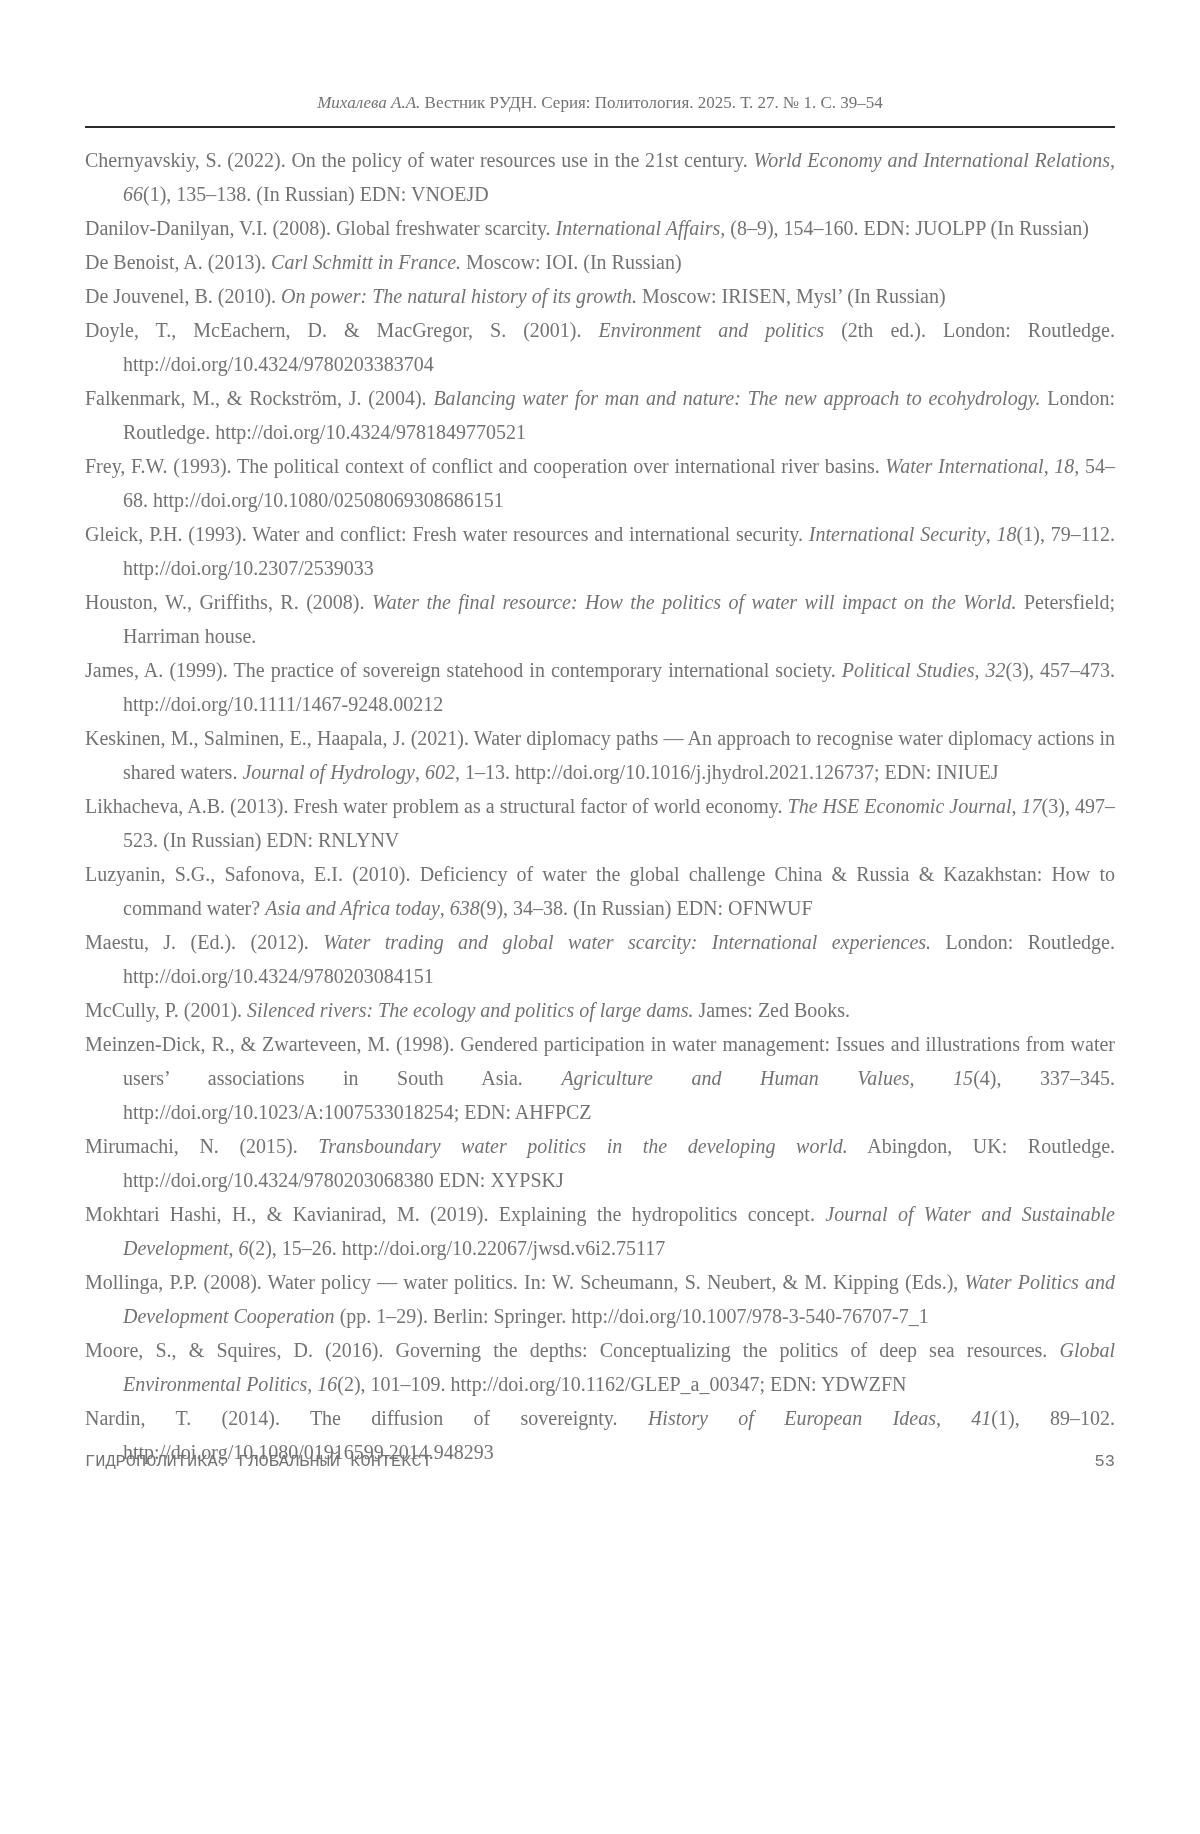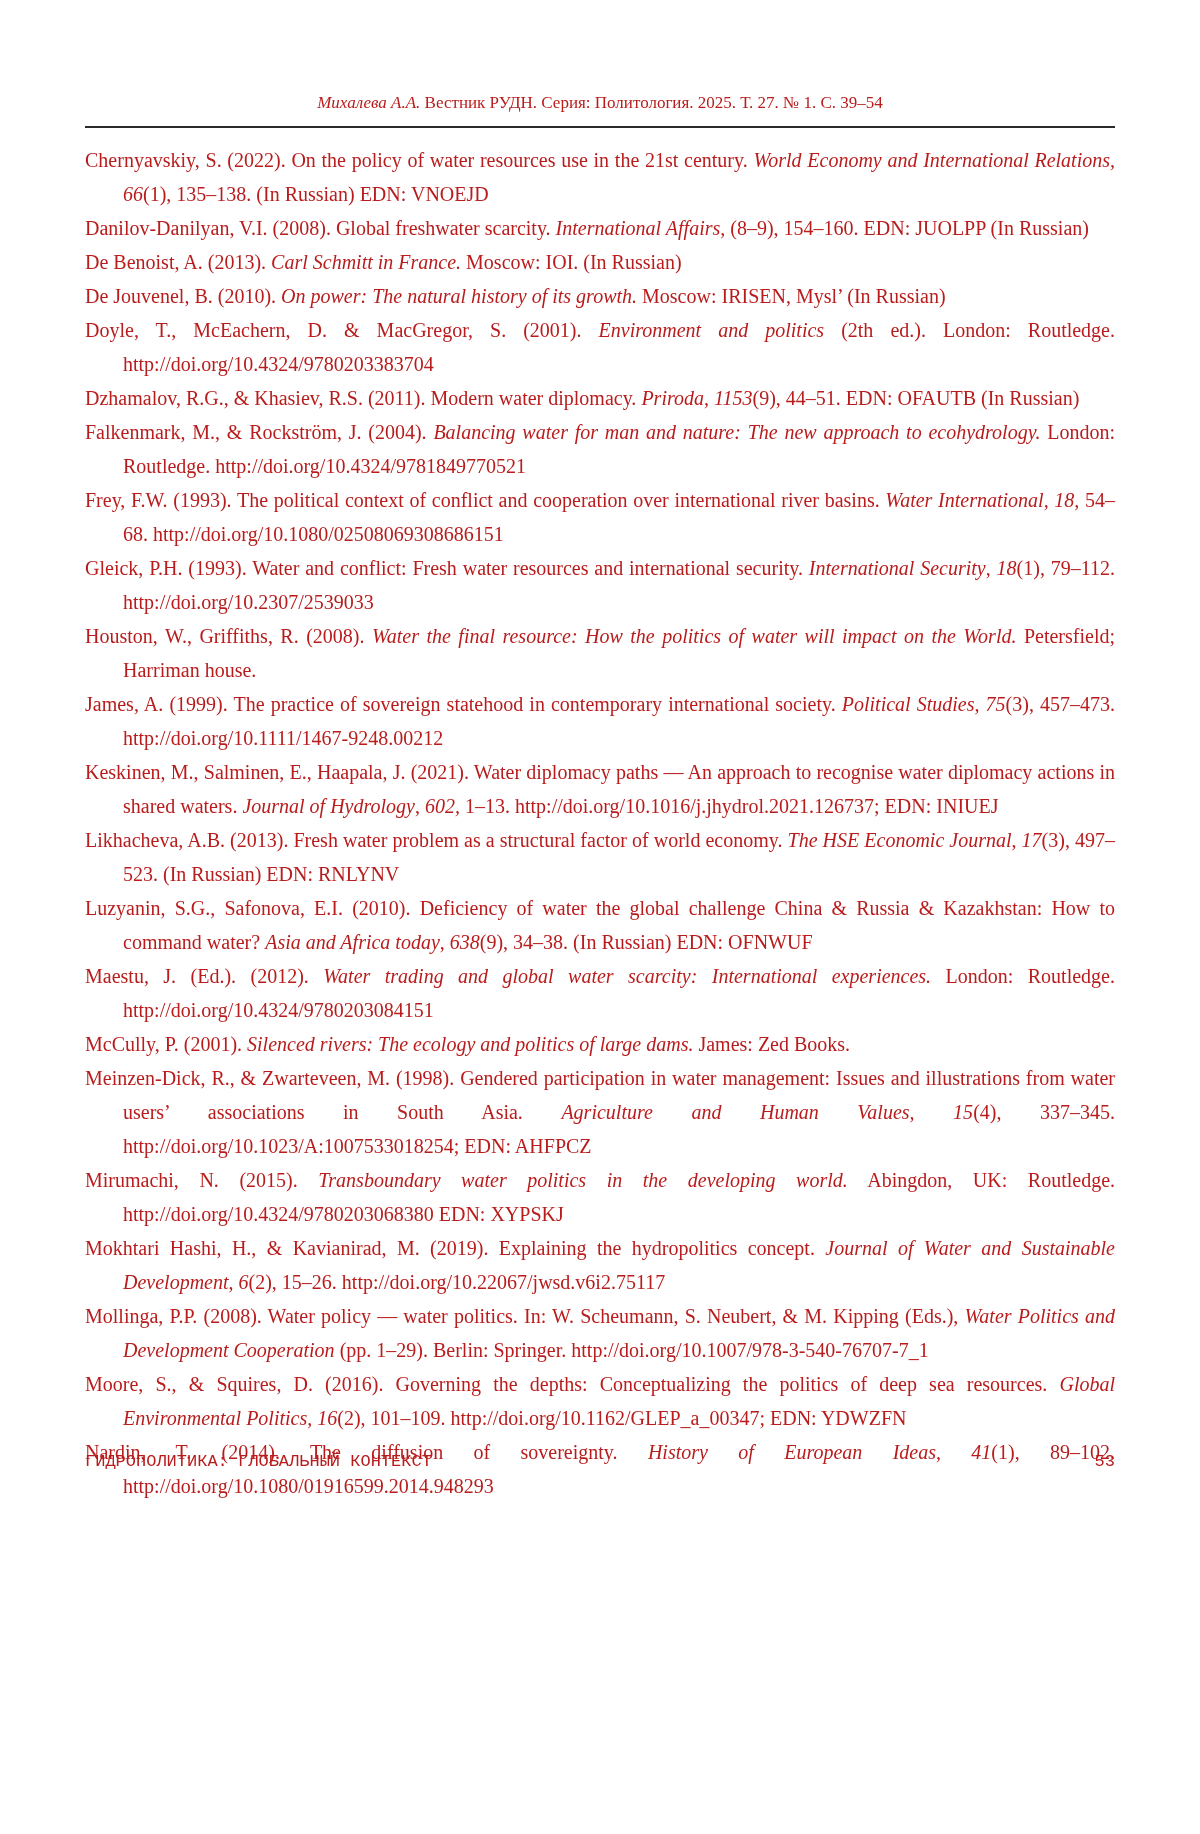--- a/index.html
+++ b/index.html
@@ -6,21 +6,21 @@
     margin: 0;
     padding: 0;
     background: #ffffff;
   }
   .page {
     position: relative;
     width: 1200px;
     height: 1834px;
     background: #ffffff;
     font-family: "Liberation Serif", serif;
-    color: #b91c1c;
+    color: #737373;
     overflow: hidden;
   }
   .content {
     position: absolute;
     left: 85px;
     top: 0;
     width: 1030px;
   }
   .header {
     margin-top: 92px;
@@ -62,26 +62,25 @@
   <div class="content">
     <div class="header">
       <span class="hdr-author">Михалева А.А.</span><span> Вестник РУДН. Серия: Политология. 2025. Т. 27. № 1. С. 39–54</span>
     </div>
     <div class="refs">
         <p class="ref"><span>Chernyavskiy, S. (2022). On the policy of water resources use in the 21st century. </span><span class="it">World Economy and International Relations, 66</span><span>(1), 135–138. (In Russian) EDN: VNOEJD</span></p>
         <p class="ref"><span>Danilov-Danilyan, V.I. (2008). Global freshwater scarcity. </span><span class="it">International Affairs,</span><span> (8–9), 154–160. EDN: JUOLPP (In Russian)</span></p>
         <p class="ref"><span>De Benoist, A. (2013). </span><span class="it">Carl Schmitt in France.</span><span> Moscow: IOI. (In Russian)</span></p>
         <p class="ref"><span>De Jouvenel, B. (2010). </span><span class="it">On power: The natural history of its growth.</span><span> Moscow: IRISEN, Mysl’ (In Russian)</span></p>
         <p class="ref"><span>Doyle, T., McEachern, D. &amp; MacGregor, S. (2001). </span><span class="it">Environment and politics</span><span> (2th ed.). London: Routledge. http://doi.org/10.4324/9780203383704</span></p>
-        <p class="ref"><span>Dzhamalov, R.G., &amp; Khasiev, R.S. (2011). Modern water diplomacy. </span><span class="it">Priroda, 1153</span><span>(9), 44–51. EDN: OFAUTB (In Russian)</span></p>
         <p class="ref"><span>Falkenmark, M., &amp; Rockström, J. (2004). </span><span class="it">Balancing water for man and nature: The new approach to ecohydrology.</span><span> London: Routledge. http://doi.org/10.4324/9781849770521</span></p>
         <p class="ref"><span>Frey, F.W. (1993). The political context of conflict and cooperation over international river basins. </span><span class="it">Water International, 18,</span><span> 54–68. http://doi.org/10.1080/02508069308686151</span></p>
         <p class="ref"><span>Gleick, P.H. (1993). Water and conflict: Fresh water resources and international security. </span><span class="it">International Security</span><span>, </span><span class="it">18</span><span>(1), 79–112. http://doi.org/10.2307/2539033</span></p>
         <p class="ref"><span>Houston, W., Griffiths, R. (2008). </span><span class="it">Water the final resource: How the politics of water will impact on the World.</span><span> Petersfield; Harriman house.</span></p>
-        <p class="ref"><span>James, A. (1999). The practice of sovereign statehood in contemporary international society. </span><span class="it">Political Studies, 75</span><span>(3), 457–473. http://doi.org/10.1111/1467-9248.00212</span></p>
+        <p class="ref"><span>James, A. (1999). The practice of sovereign statehood in contemporary international society. </span><span class="it">Political Studies, 32</span><span>(3), 457–473. http://doi.org/10.1111/1467-9248.00212</span></p>
         <p class="ref"><span>Keskinen, M., Salminen, E., Haapala, J. (2021). Water diplomacy paths — An approach to recognise water diplomacy actions in shared waters. </span><span class="it">Journal of Hydrology</span><span>, </span><span class="it">602,</span><span> 1–13. http://doi.org/10.1016/j.jhydrol.2021.126737; EDN: INIUEJ</span></p>
         <p class="ref"><span>Likhacheva, A.B. (2013). Fresh water problem as a structural factor of world economy. </span><span class="it">The HSE Economic Journal</span><span>, </span><span class="it">17</span><span>(3), 497–523. (In Russian) EDN: RNLYNV</span></p>
         <p class="ref"><span>Luzyanin, S.G., Safonova, E.I. (2010). Deficiency of water the global challenge China &amp; Russia &amp; Kazakhstan: How to command water? </span><span class="it">Asia and Africa today</span><span>, </span><span class="it">638</span><span>(9), 34–38. (In Russian) EDN: OFNWUF</span></p>
         <p class="ref"><span>Maestu, J. (Ed.). (2012). </span><span class="it">Water trading and global water scarcity: International experiences.</span><span> London: Routledge. http://doi.org/10.4324/9780203084151</span></p>
         <p class="ref"><span>McCully, P. (2001). </span><span class="it">Silenced rivers: The ecology and politics of large dams.</span><span> James: Zed Books.</span></p>
         <p class="ref"><span>Meinzen-Dick, R., &amp; Zwarteveen, M. (1998). Gendered participation in water management: Issues and illustrations from water users’ associations in South Asia. </span><span class="it">Agriculture and Human Values, 15</span><span>(4), 337–345. http://doi.org/10.1023/A:1007533018254; EDN: AHFPCZ</span></p>
         <p class="ref"><span>Mirumachi, N. (2015). </span><span class="it">Transboundary water politics in the developing world.</span><span> Abingdon, UK: Routledge. http://doi.org/10.4324/9780203068380 EDN: XYPSKJ</span></p>
         <p class="ref"><span>Mokhtari Hashi, H., &amp; Kavianirad, M. (2019). Explaining the hydropolitics concept. </span><span class="it">Journal of Water and Sustainable Development</span><span>, </span><span class="it">6</span><span>(2), 15–26. http://doi.org/10.22067/jwsd.v6i2.75117</span></p>
         <p class="ref"><span>Mollinga, P.P. (2008). Water policy — water politics. In: W. Scheumann, S. Neubert, &amp; M. Kipping (Eds.), </span><span class="it">Water Politics and Development Cooperation</span><span> (pp. 1–29). Berlin: Springer. http://doi.org/10.1007/978-3-540-76707-7_1</span></p>
         <p class="ref"><span>Moore, S., &amp; Squires, D. (2016). Governing the depths: Conceptualizing the politics of deep sea resources. </span><span class="it">Global Environmental Politics, 16</span><span>(2), 101–109. http://doi.org/10.1162/GLEP_a_00347; EDN: YDWZFN</span></p>

